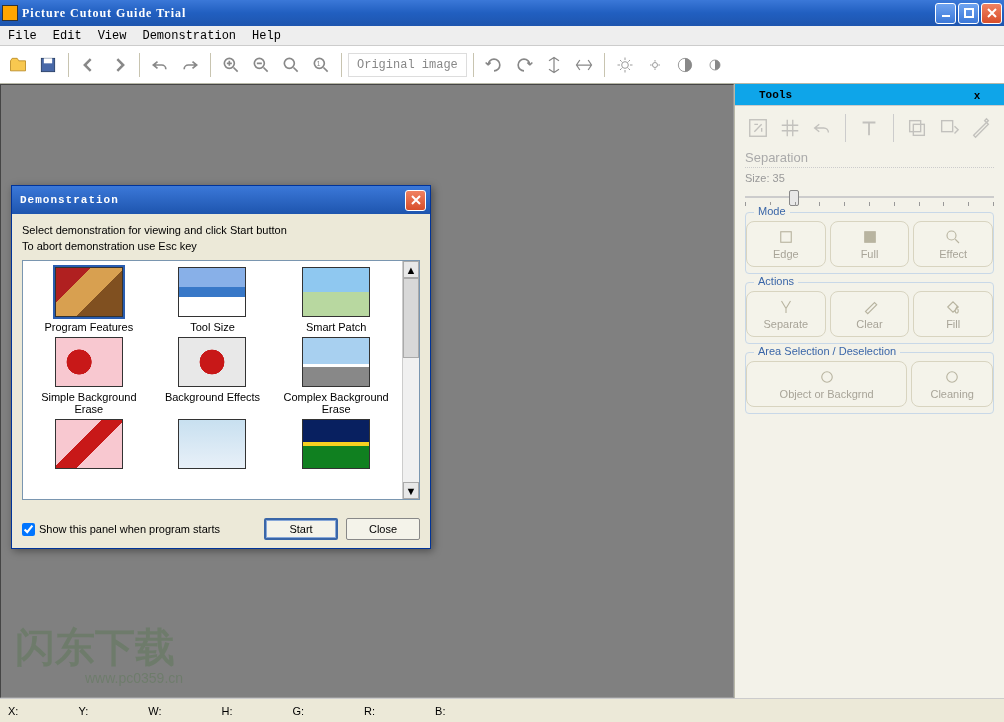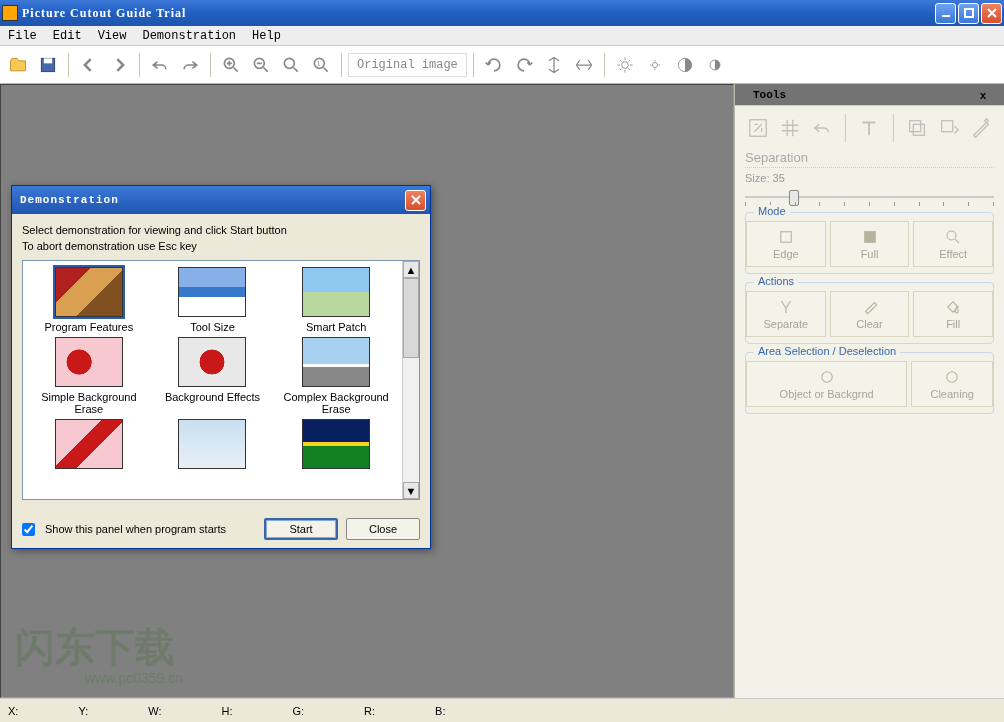--- a/index.html
+++ b/index.html
@@ -19,38 +19,38 @@
 .toolbar { height: 38px; background: #ffffff; border-bottom: 1px solid #b8b8a8; display: flex; align-items: center; padding: 0 4px; gap: 2px; }
 .tbtn { width: 28px; height: 28px; display: flex; align-items: center; justify-content: center; border: 1px solid transparent; border-radius: 3px; cursor: pointer; }
 .tbtn svg { width: 20px; height: 20px; }
 .tsep { width: 1px; height: 24px; background: #c8c4b0; margin: 0 4px; }
 .origlabel { font-family: "SimSun","Courier New",monospace; font-size: 12px; color: #888; padding: 0 8px; border: 1px solid #ddd; height: 24px; display: flex; align-items: center; }
 
 .workspace { position: absolute; top: 84px; left: 0; right: 0; bottom: 24px; display: flex; }
 .canvas { flex: 1; background: #808080; position: relative; border: 1px inset #999; }
 
 .toolspanel { width: 270px; background: #f3f2e9; border-left: 1px solid #b8b8a8; display: flex; flex-direction: column; }
-.toolsheader { height: 22px; background: #737373; border-bottom: 1px solid #ccc; display: flex; align-items: center; padding: 0 18px; font-family: "SimSun","Courier New",monospace; font-weight: bold; }
+.toolsheader { height: 22px; background: #0ea5e9; border-bottom: 1px solid #ccc; display: flex; align-items: center; padding: 0 24px; font-family: "SimSun","Courier New",monospace; font-weight: bold; }
 .toolsheader .x { margin-left: auto; cursor: pointer; font-family: sans-serif; }
 .toolsbody { padding: 8px 10px; }
 .trow { display: flex; gap: 6px; margin-bottom: 8px; }
 .ticon { width: 28px; height: 28px; display: flex; align-items: center; justify-content: center; opacity: .45; }
 .ticon svg { width: 22px; height: 22px; stroke: #888; fill: none; stroke-width: 1.5; }
 .tlabel { color: #aaa; font-size: 13px; border-bottom: 1px dotted #ccc; padding-bottom: 2px; margin-bottom: 4px; }
 .sizelabel { color: #999; font-size: 11px; }
 .slider { position: relative; height: 24px; margin-top: 4px; }
 .slider .track { position: absolute; top: 8px; left: 0; right: 0; height: 2px; background: #ccc; }
 .slider .thumb { position: absolute; top: 2px; left: 44px; width: 10px; height: 16px; background: #e8e8e8; border: 1px solid #888; border-radius: 2px; }
 .slider .ticks { position: absolute; top: 14px; left: 0; right: 0; display: flex; justify-content: space-between; }
 .slider .ticks i { width: 1px; height: 4px; background: #999; }
 
 .fieldset { border: 1px solid #c8d8e8; border-radius: 4px; padding: 8px 0 6px; margin-bottom: 8px; position: relative; }
 .fieldset .legend { position: absolute; top: -8px; left: 8px; background: #f3f2e9; padding: 0 4px; color: #3a66a8; font-size: 11px; }
 .btngrid { display: flex; gap: 4px; }
-.pbtn { flex: 1; height: 46px; background: #f4f3ea; border: 1px solid #d8d4c0; border-radius: 0; display: flex; flex-direction: column; align-items: center; justify-content: center; color: #a8a498; font-size: 11px; cursor: pointer; gap: 2px; }
+.pbtn { flex: 1; height: 46px; background: #f4f3ea; border: 1px solid #d8d4c0; border-radius: 8px; display: flex; flex-direction: column; align-items: center; justify-content: center; color: #a8a498; font-size: 11px; cursor: pointer; gap: 2px; }
 .pbtn.wide { flex: 2; }
 .pbtn svg { width: 18px; height: 18px; stroke: #b8b4a0; fill: none; stroke-width: 1.5; }
 
 .statusbar { position: absolute; bottom: 0; left: 0; right: 0; height: 24px; background: #ece9d8; border-top: 1px solid #ccc; display: flex; align-items: center; padding: 0 8px; gap: 60px; font-size: 11px; }
 
 .dialog { position: absolute; top: 100px; left: 10px; width: 420px; background: #ece9d8; border: 1px solid #003399; box-shadow: 2px 2px 8px rgba(0,0,0,.4); }
 .dtitlebar { height: 28px; background: linear-gradient(#3b78d8,#1e55ae); display: flex; align-items: center; padding: 0 4px; color: #fff; }
 .dtitlebar .dtitle { font-family: "SimSun","Courier New",monospace; font-weight: bold; letter-spacing: 1px; flex: 1; padding-left: 4px; }
 .dclose { width: 21px; height: 21px; background: linear-gradient(#f08262,#d84e2a); border: 1px solid #fff; border-radius: 3px; display: flex; align-items: center; justify-content: center; cursor: pointer; }
 .dclose svg { width: 10px; height: 10px; stroke: #fff; stroke-width: 2; fill: none; }
@@ -58,21 +58,21 @@
 .dtext { color: #000; margin-bottom: 4px; font-size: 11px; }
 .thumbgrid { border: 1px solid #7a96b0; background: #fff; margin-top: 8px; height: 240px; overflow: hidden; position: relative; display: flex; }
 .thumbinner { flex: 1; padding: 6px; display: grid; grid-template-columns: repeat(3,1fr); gap: 4px 4px; align-content: start; }
 .thumbitem { text-align: center; font-size: 11px; }
 .thumbitem .img { width: 68px; height: 50px; margin: 0 auto 4px; border: 1px solid #333; }
 .thumbitem.selected .img { outline: 2px solid #2a5db0; }
 .scrollbar { width: 17px; background: #f0f0f0; border-left: 1px solid #ccc; position: relative; }
 .scrollbar .sbtn { height: 17px; background: #e8e8e8; border: 1px solid #aaa; display: flex; align-items: center; justify-content: center; }
 .scrollbar .sthumb { position: absolute; top: 17px; left: 0; right: 0; height: 80px; background: #d8d8d8; border: 1px solid #aaa; }
 .dfooter { display: flex; align-items: center; padding: 8px 10px; gap: 8px; }
-.dfooter label { display: flex; align-items: center; gap: 10px; flex: 1; }
+.dfooter label { display: flex; align-items: center; gap: 4px; flex: 1; }
 .dfooter input[type=checkbox] { width: 13px; height: 13px; }
 .dbtn { width: 74px; height: 22px; background: #f4f3ea; border: 1px solid #888; border-radius: 2px; cursor: pointer; font-size: 11px; }
 .dbtn.primary { border: 2px solid #3a66a8; box-shadow: 0 0 0 1px #88a8d8 inset; }
 
 .watermark { position: absolute; bottom: 4px; left: 4px; opacity: .25; pointer-events: none; }
 .watermark svg { width: 280px; height: 80px; }
 
 .thumb-a { background: linear-gradient(135deg,#b02020 30%,#d8a050 30%,#d8a050 60%,#805020 60%); }
 .thumb-b { background: linear-gradient(#88b0e8 40%,#3878c8 40%,#3878c8 60%,#fff 60%); }
 .thumb-c { background: linear-gradient(#8fc8f0 50%,#b8d8a0 50%); }

